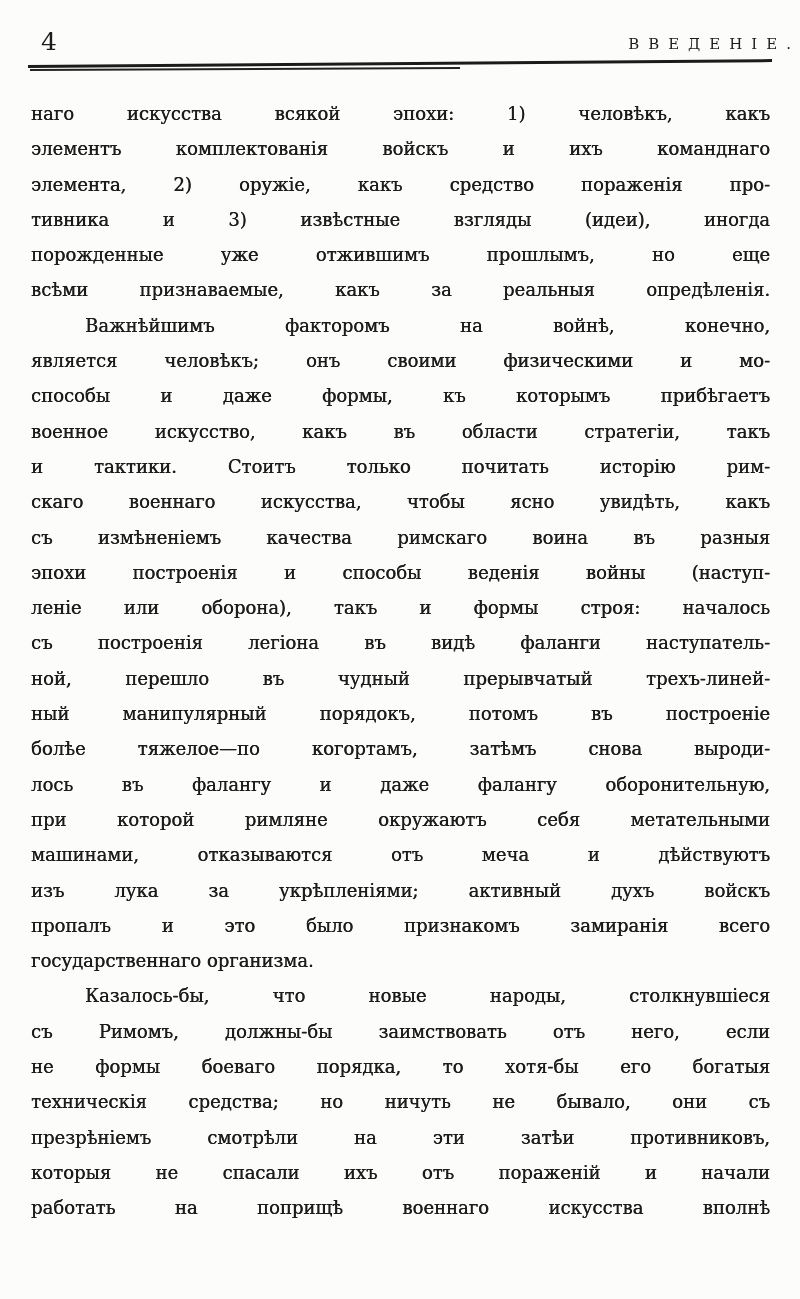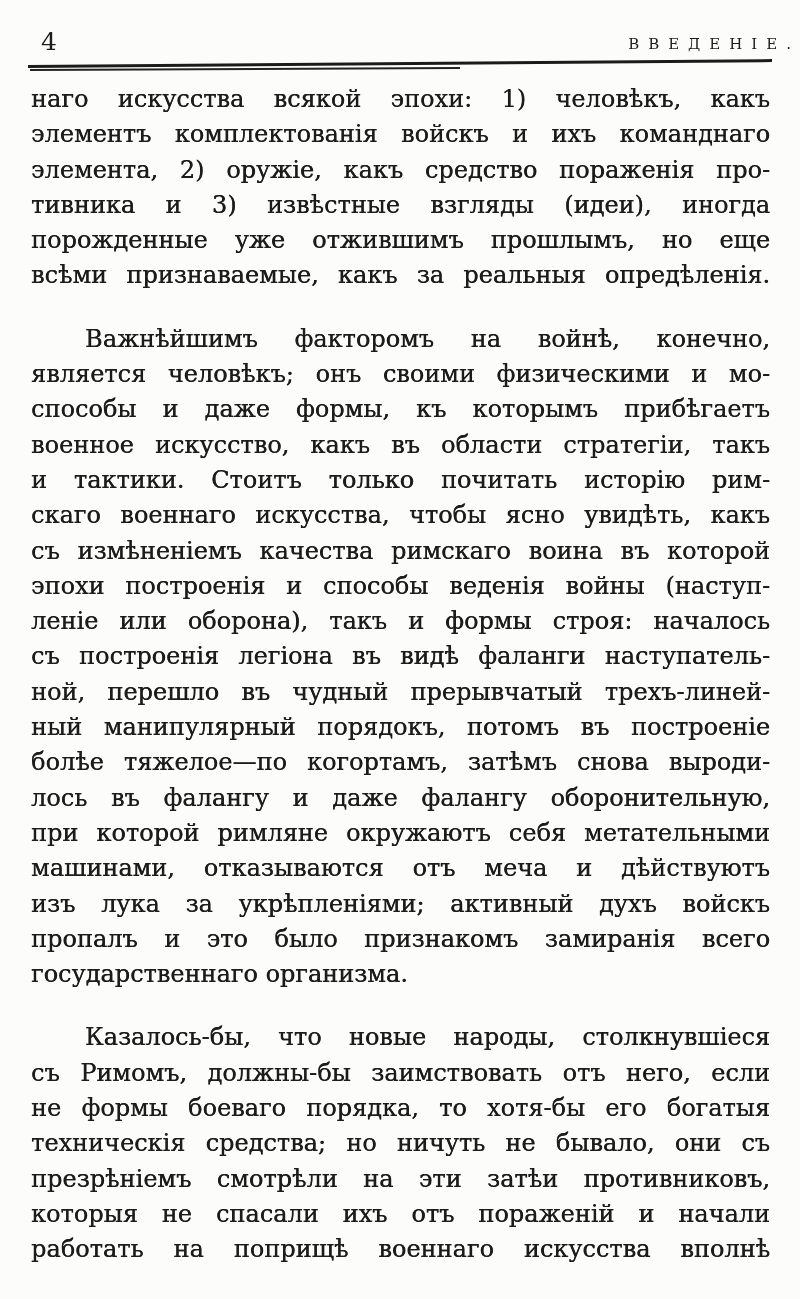--- a/index.html
+++ b/index.html
@@ -43,32 +43,32 @@
     position: absolute;
     left: 30px;
     top: 68px;
     width: 430px;
     height: 2px;
     background: #222;
     transform: rotate(-0.25deg);
   }
   .text-block {
     position: absolute;
-    top: 82px;
+    top: 96px;
     left: 31px;
     width: 739px;
-    font-size: 24px;
+    font-size: 18px;
     line-height: 35.3px;
     text-shadow: 0.35px 0 0 currentColor;
   }
   .line {
     text-align: justify;
     text-align-last: justify;
   }
-  .line.indent { text-indent: 54px; margin-top: 28px; }
+  .line.indent { text-indent: 54px; }
   .line.short { text-align-last: left; }
   .u {
     text-decoration-thickness: 2px;
     text-underline-offset: 4px;
   }
 </style>
 </head>
 <body>
 
 <div class="page">
@@ -82,21 +82,21 @@
       <div class="line">элемента, 2) оружіе, какъ средство пораженія про-</div>
       <div class="line">тивника и 3) извѣстные взгляды (идеи), иногда</div>
       <div class="line">порожденные уже отжившимъ прошлымъ, но еще</div>
       <div class="line">всѣми признаваемые, какъ за реальныя опредѣленія.</div>
       <div class="line indent">Важнѣйшимъ факторомъ на войнѣ, конечно,</div>
       <div class="line"><span>является </span><span class="u">человѣкъ</span><span>; онъ своими физическими и мо-</span></div>
       <div class="line">способы и даже формы, къ которымъ прибѣгаетъ</div>
       <div class="line">военное искусство, какъ въ области стратегіи, такъ</div>
       <div class="line">и тактики. Стоитъ только почитать исторію рим-</div>
       <div class="line">скаго военнаго искусства, чтобы ясно увидѣть, какъ</div>
-      <div class="line">съ измѣненіемъ качества римскаго воина въ которой</div>
+      <div class="line">съ измѣненіемъ качества римскаго воина въ разныя</div>
       <div class="line">эпохи построенія и способы веденія войны (наступ-</div>
       <div class="line">леніе или оборона), такъ и формы строя: началось</div>
       <div class="line">съ построенія легіона въ видѣ фаланги наступатель-</div>
       <div class="line">ной, перешло въ чудный прерывчатый трехъ-линей-</div>
       <div class="line">ный манипулярный порядокъ, потомъ въ построеніе</div>
       <div class="line">болѣе тяжелое—по когортамъ, затѣмъ снова выроди-</div>
       <div class="line">лось въ фалангу и даже фалангу оборонительную,</div>
       <div class="line">при которой римляне окружаютъ себя метательными</div>
       <div class="line">машинами, отказываются отъ меча и дѣйствуютъ</div>
       <div class="line">изъ лука за укрѣпленіями; активный духъ войскъ</div>

